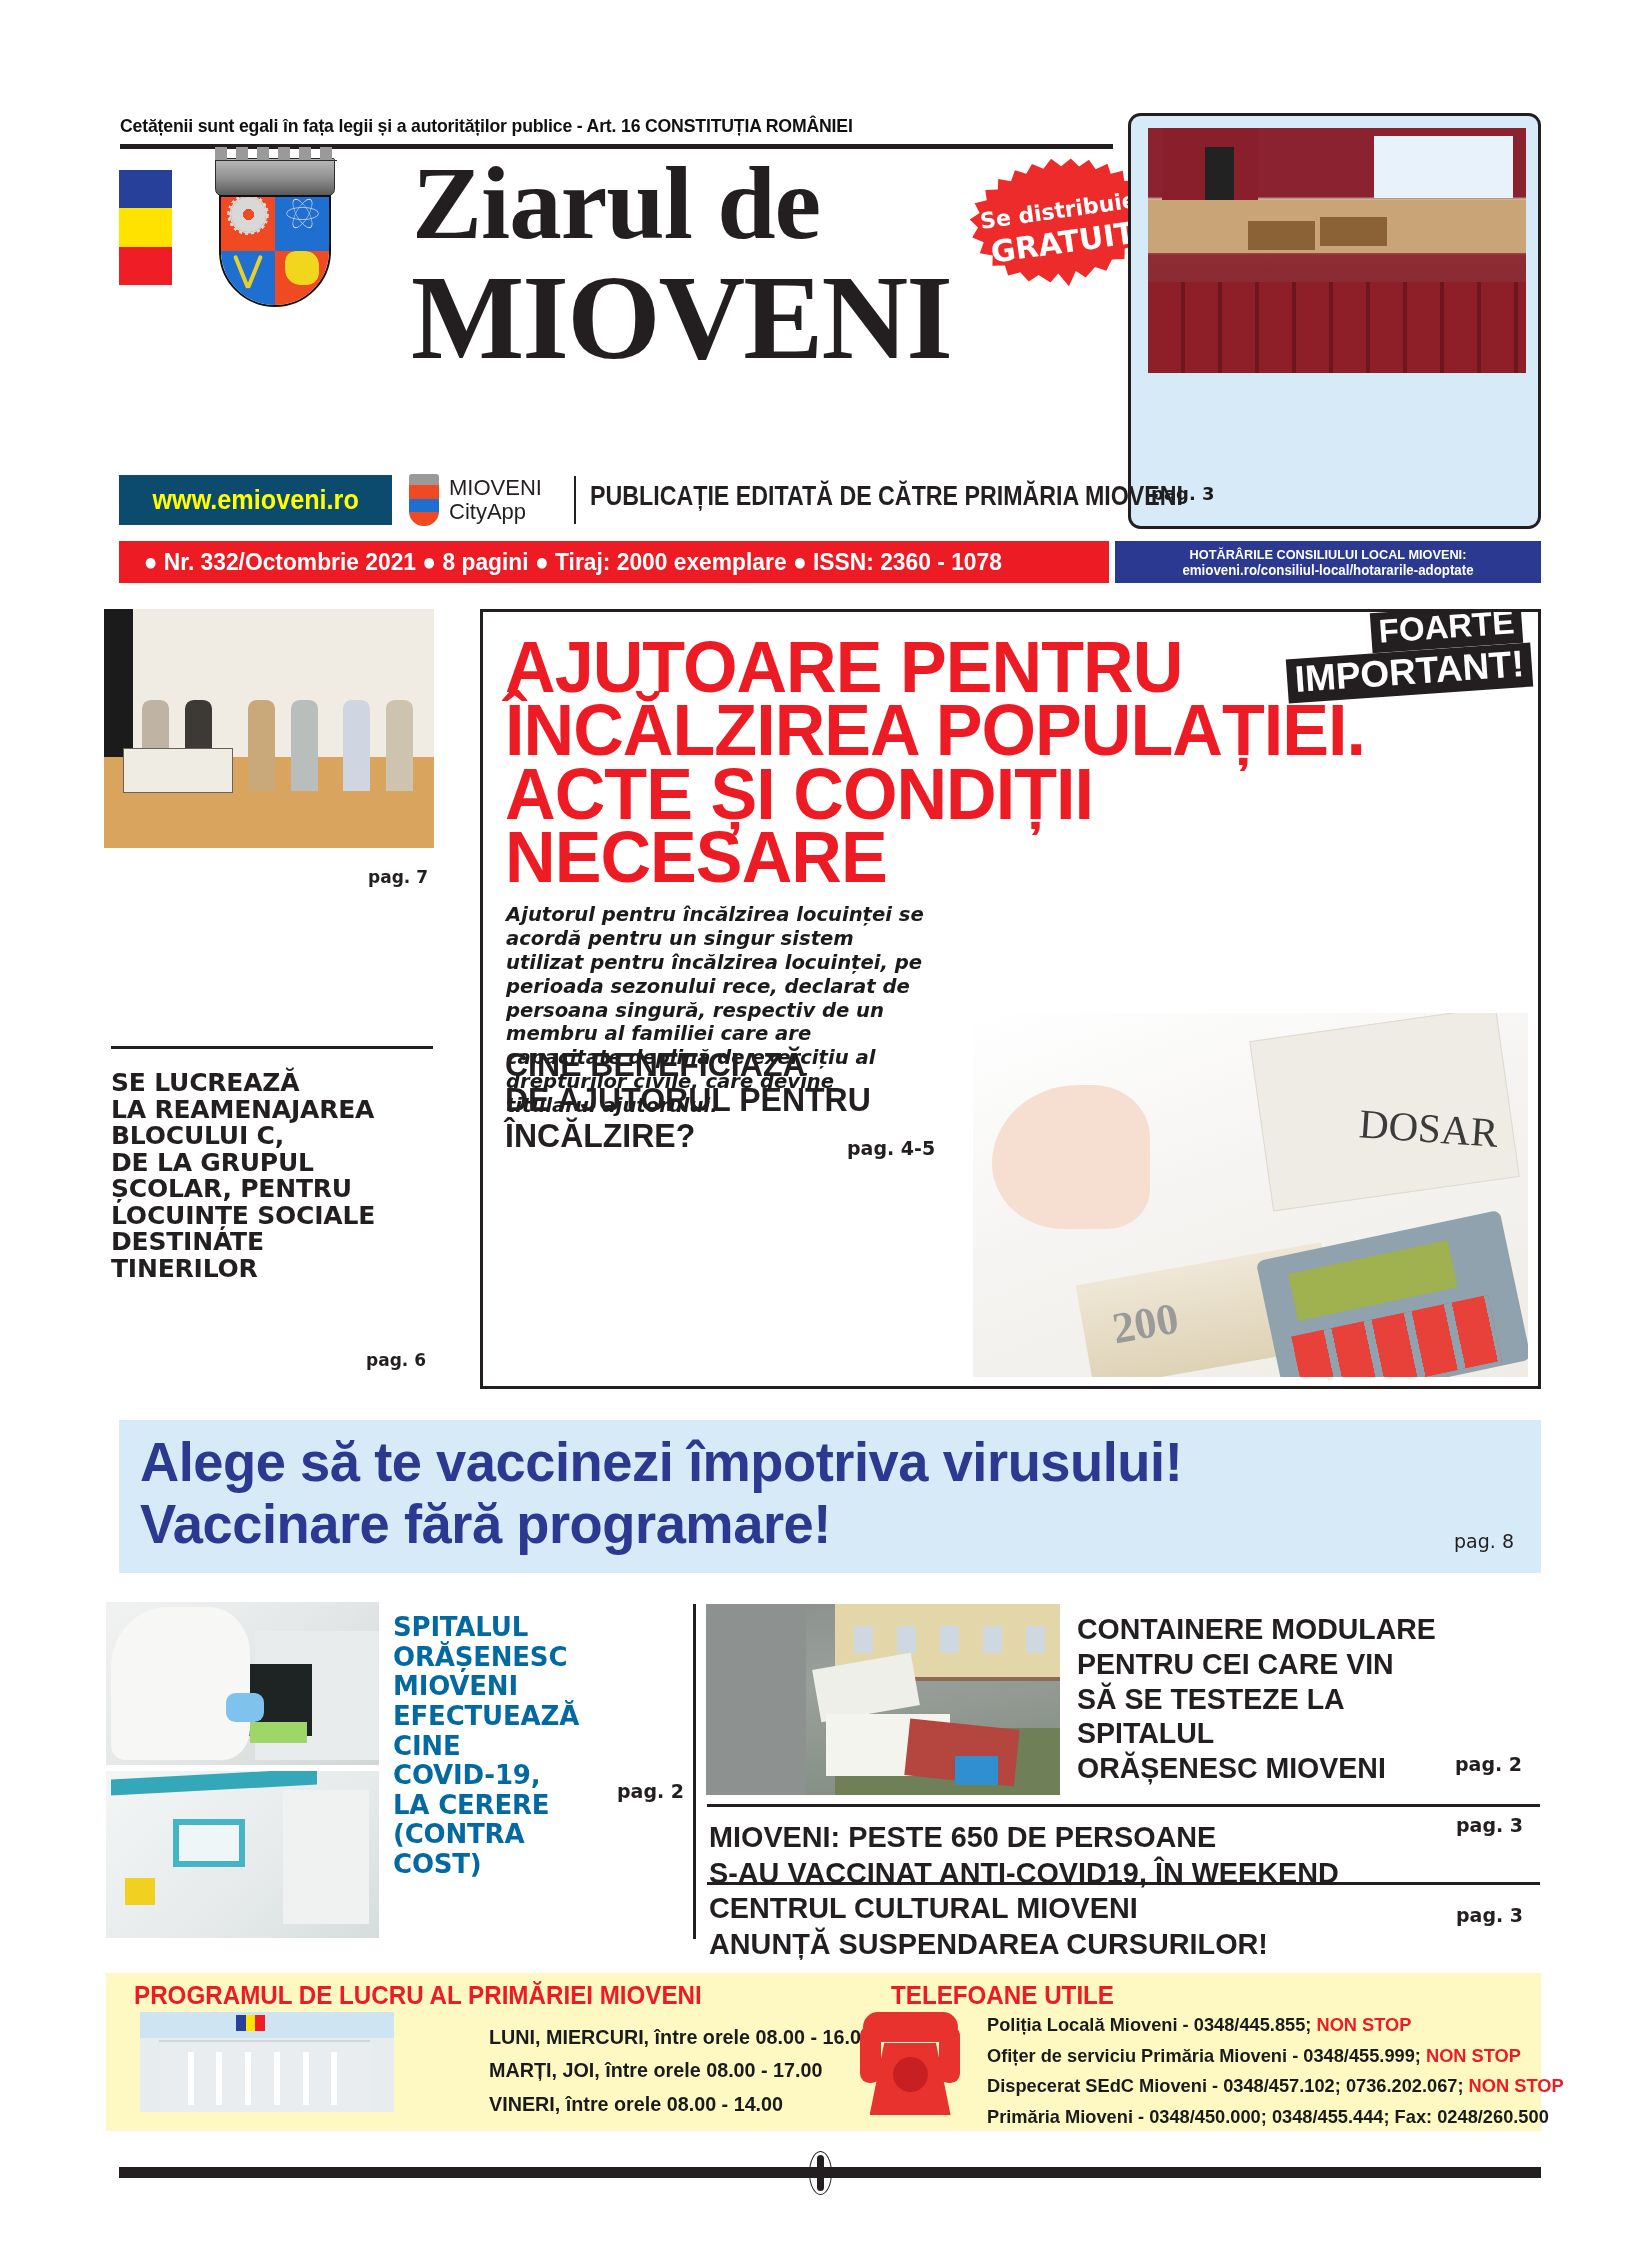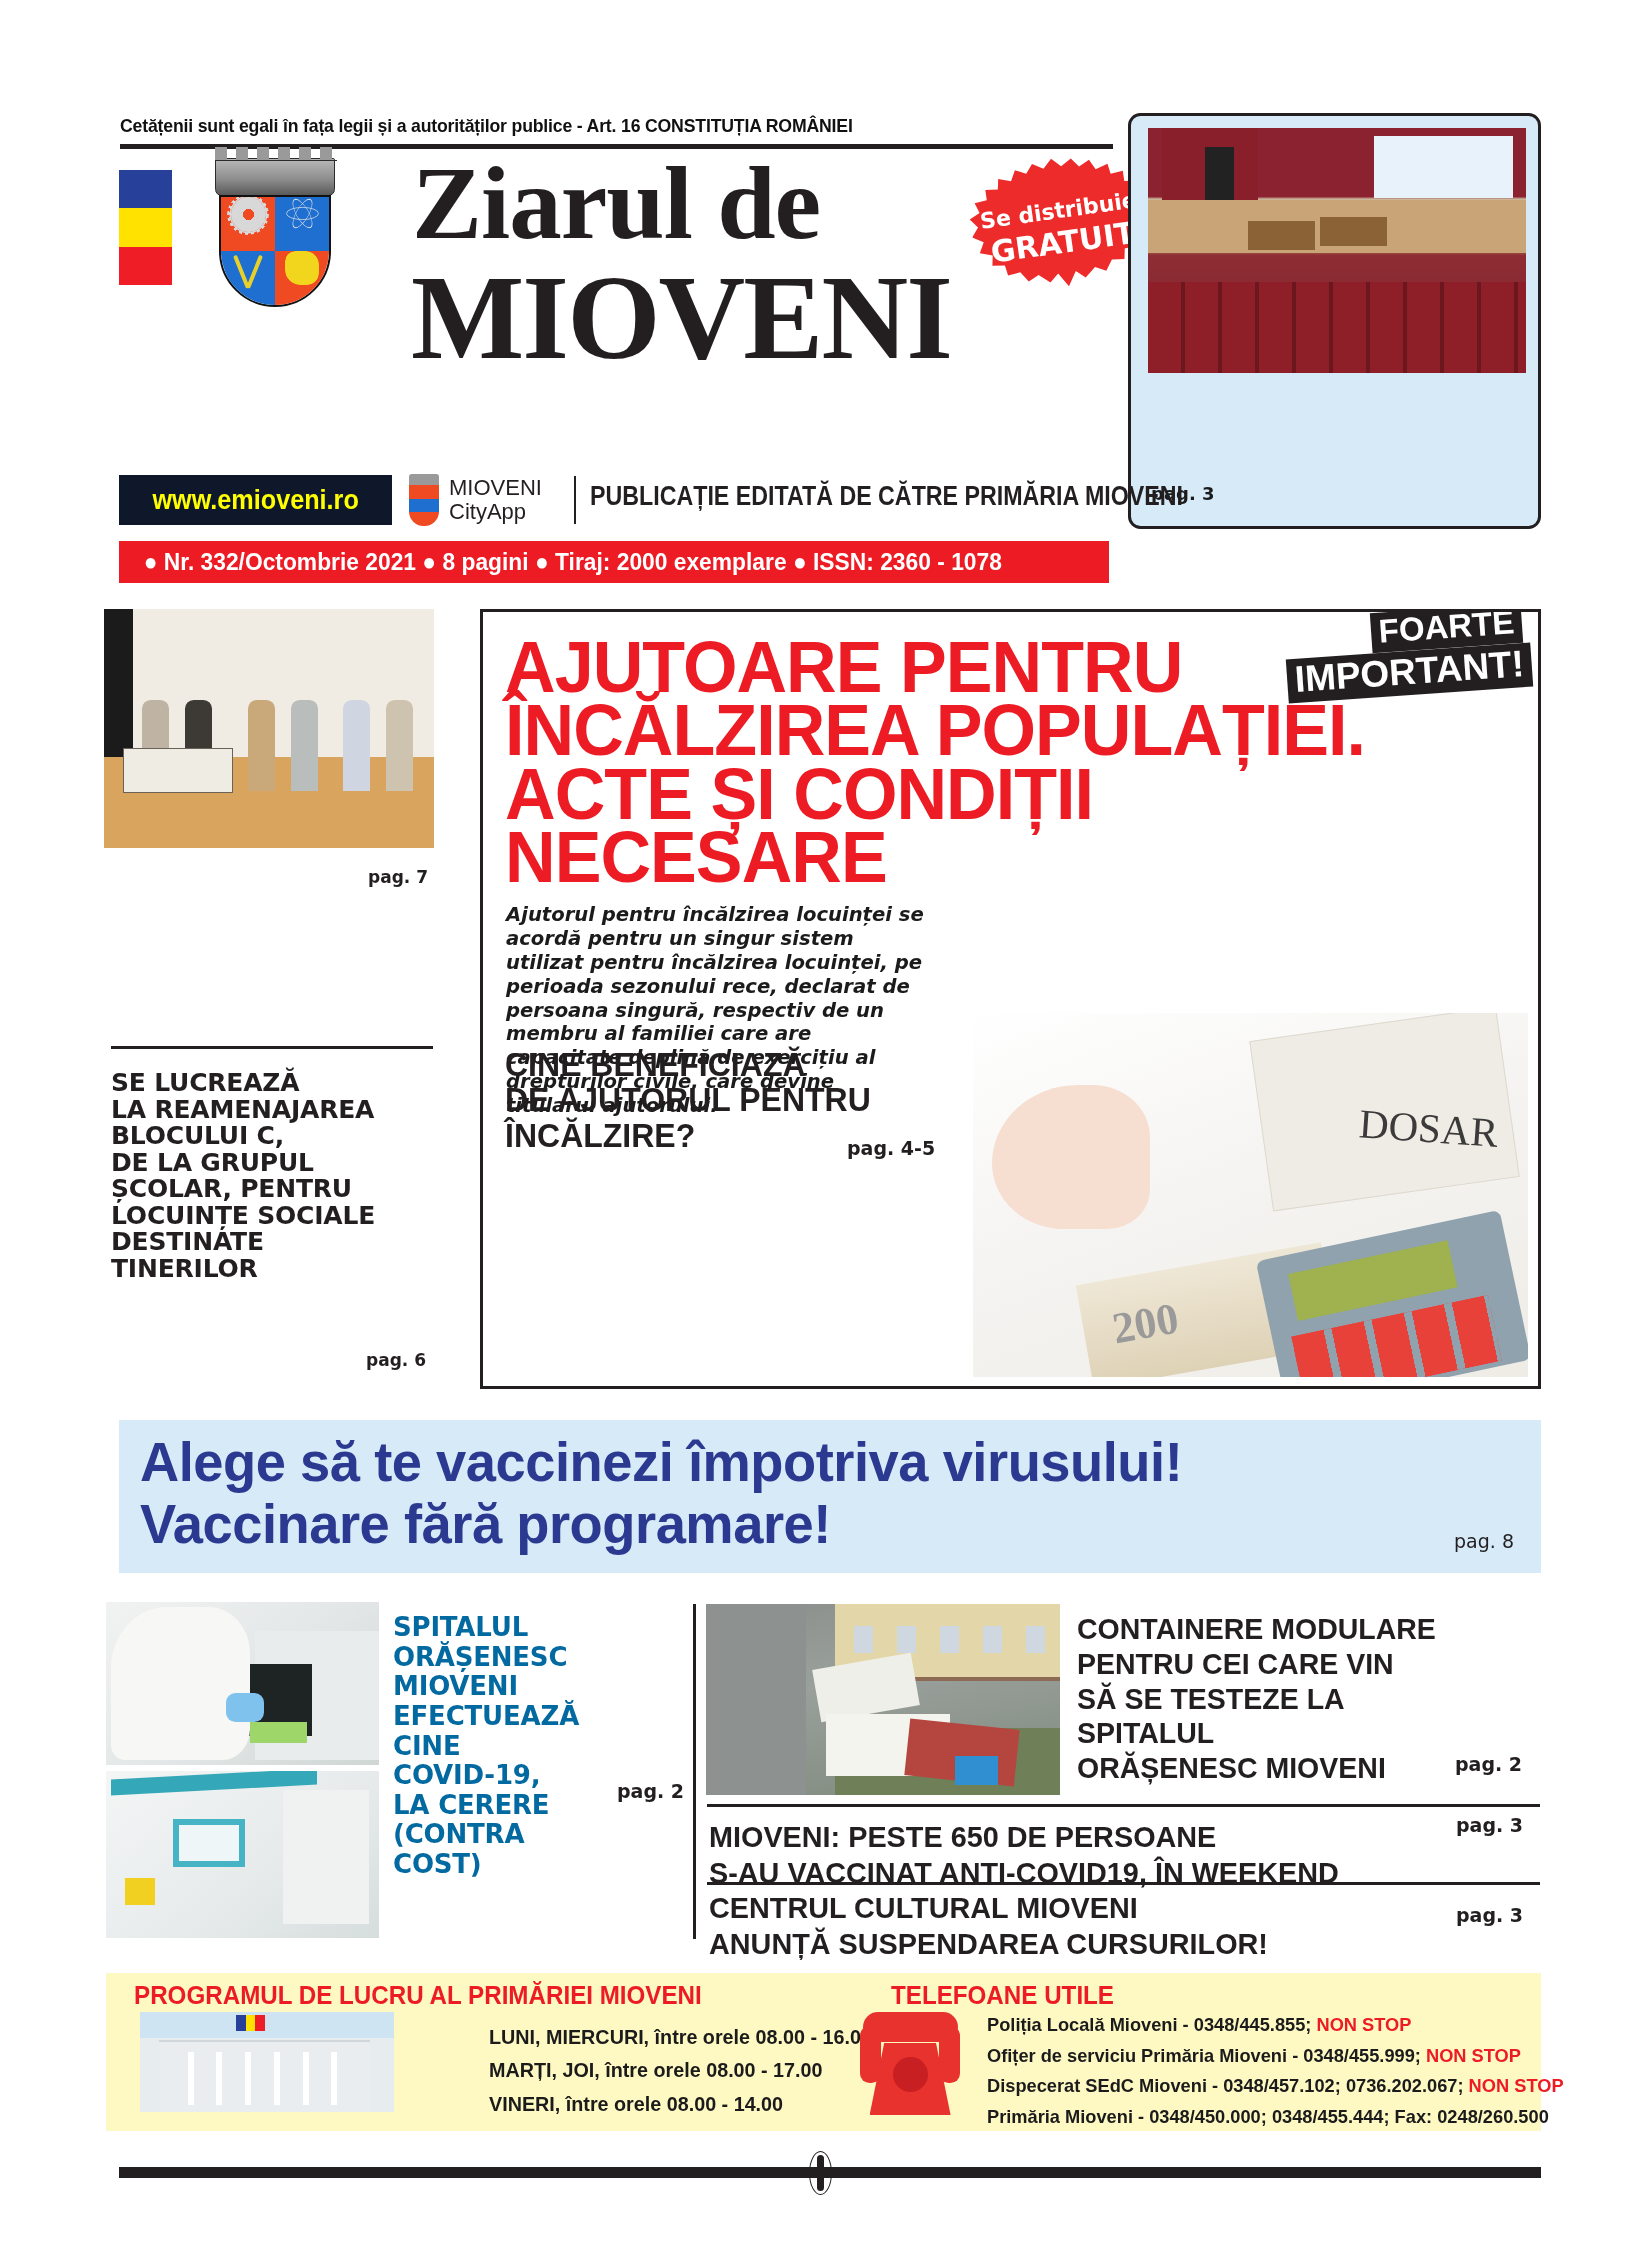--- a/index.html
+++ b/index.html
@@ -169,21 +169,21 @@
   .topbox .pag {
     position:absolute; left:20px; bottom:22px;
     font-weight:bold; font-size:18px; color:#1b1b1b;
     font-family:"DejaVu Sans", sans-serif;
   }
 
   
   .sitebar { position:absolute; left:119px; top:471px; width:993px; height:57px; }
   .sitebar .url {
     position:absolute; left:0; top:3.8px; width:273px; height:50px;
-    background:#0f172a; display:flex; align-items:center; justify-content:center;
+    background:#0c4a6e; display:flex; align-items:center; justify-content:center;
   }
   .sitebar .url span {
     color:#ffff00; font-weight:bold; font-size:28px;
     transform: scaleX(0.9); font-family:"Liberation Sans", sans-serif;
   }
   .sitebar .applogo {
     position:absolute; left:290px; top:2.9px; width:30px; height:52px;
     background: linear-gradient(180deg,#9a9a9a 0 22%, #f04a23 22% 48%, #1f6fd0 48% 74%, #f04a23 74% 100%);
     border-radius: 2.9px 2.9px 14.4px 14.4px;
   }
@@ -513,20 +513,24 @@
       <div>MIOVENI</div>
       <div>CityApp</div>
     </div>
     <div class="divider"></div>
     <div class="pub">PUBLICAȚIE EDITATĂ DE CĂTRE PRIMĂRIA MIOVENI</div>
   </div>
 
   <div class="redbar">
     <span>● Nr. 332/Octombrie 2021 ● 8 pagini ● Tiraj: 2000 exemplare ● ISSN: 2360 - 1078</span>
   </div>
+  <div class="bluebar">
+    <b>HOTĂRÂRILE CONSILIULUI LOCAL MIOVENI:</b>
+    <i>emioveni.ro/consiliul-local/hotararile-adoptate</i>
+  </div>
 
   <div class="theatre-ph">
     <div class="dark"></div>
     <div class="p a"></div>
       <div class="p b"></div>
       <div class="p c"></div>
     <div class="p d"></div>
       <div class="p e"></div>
       <div class="p f"></div>
     <div class="desk"></div>

